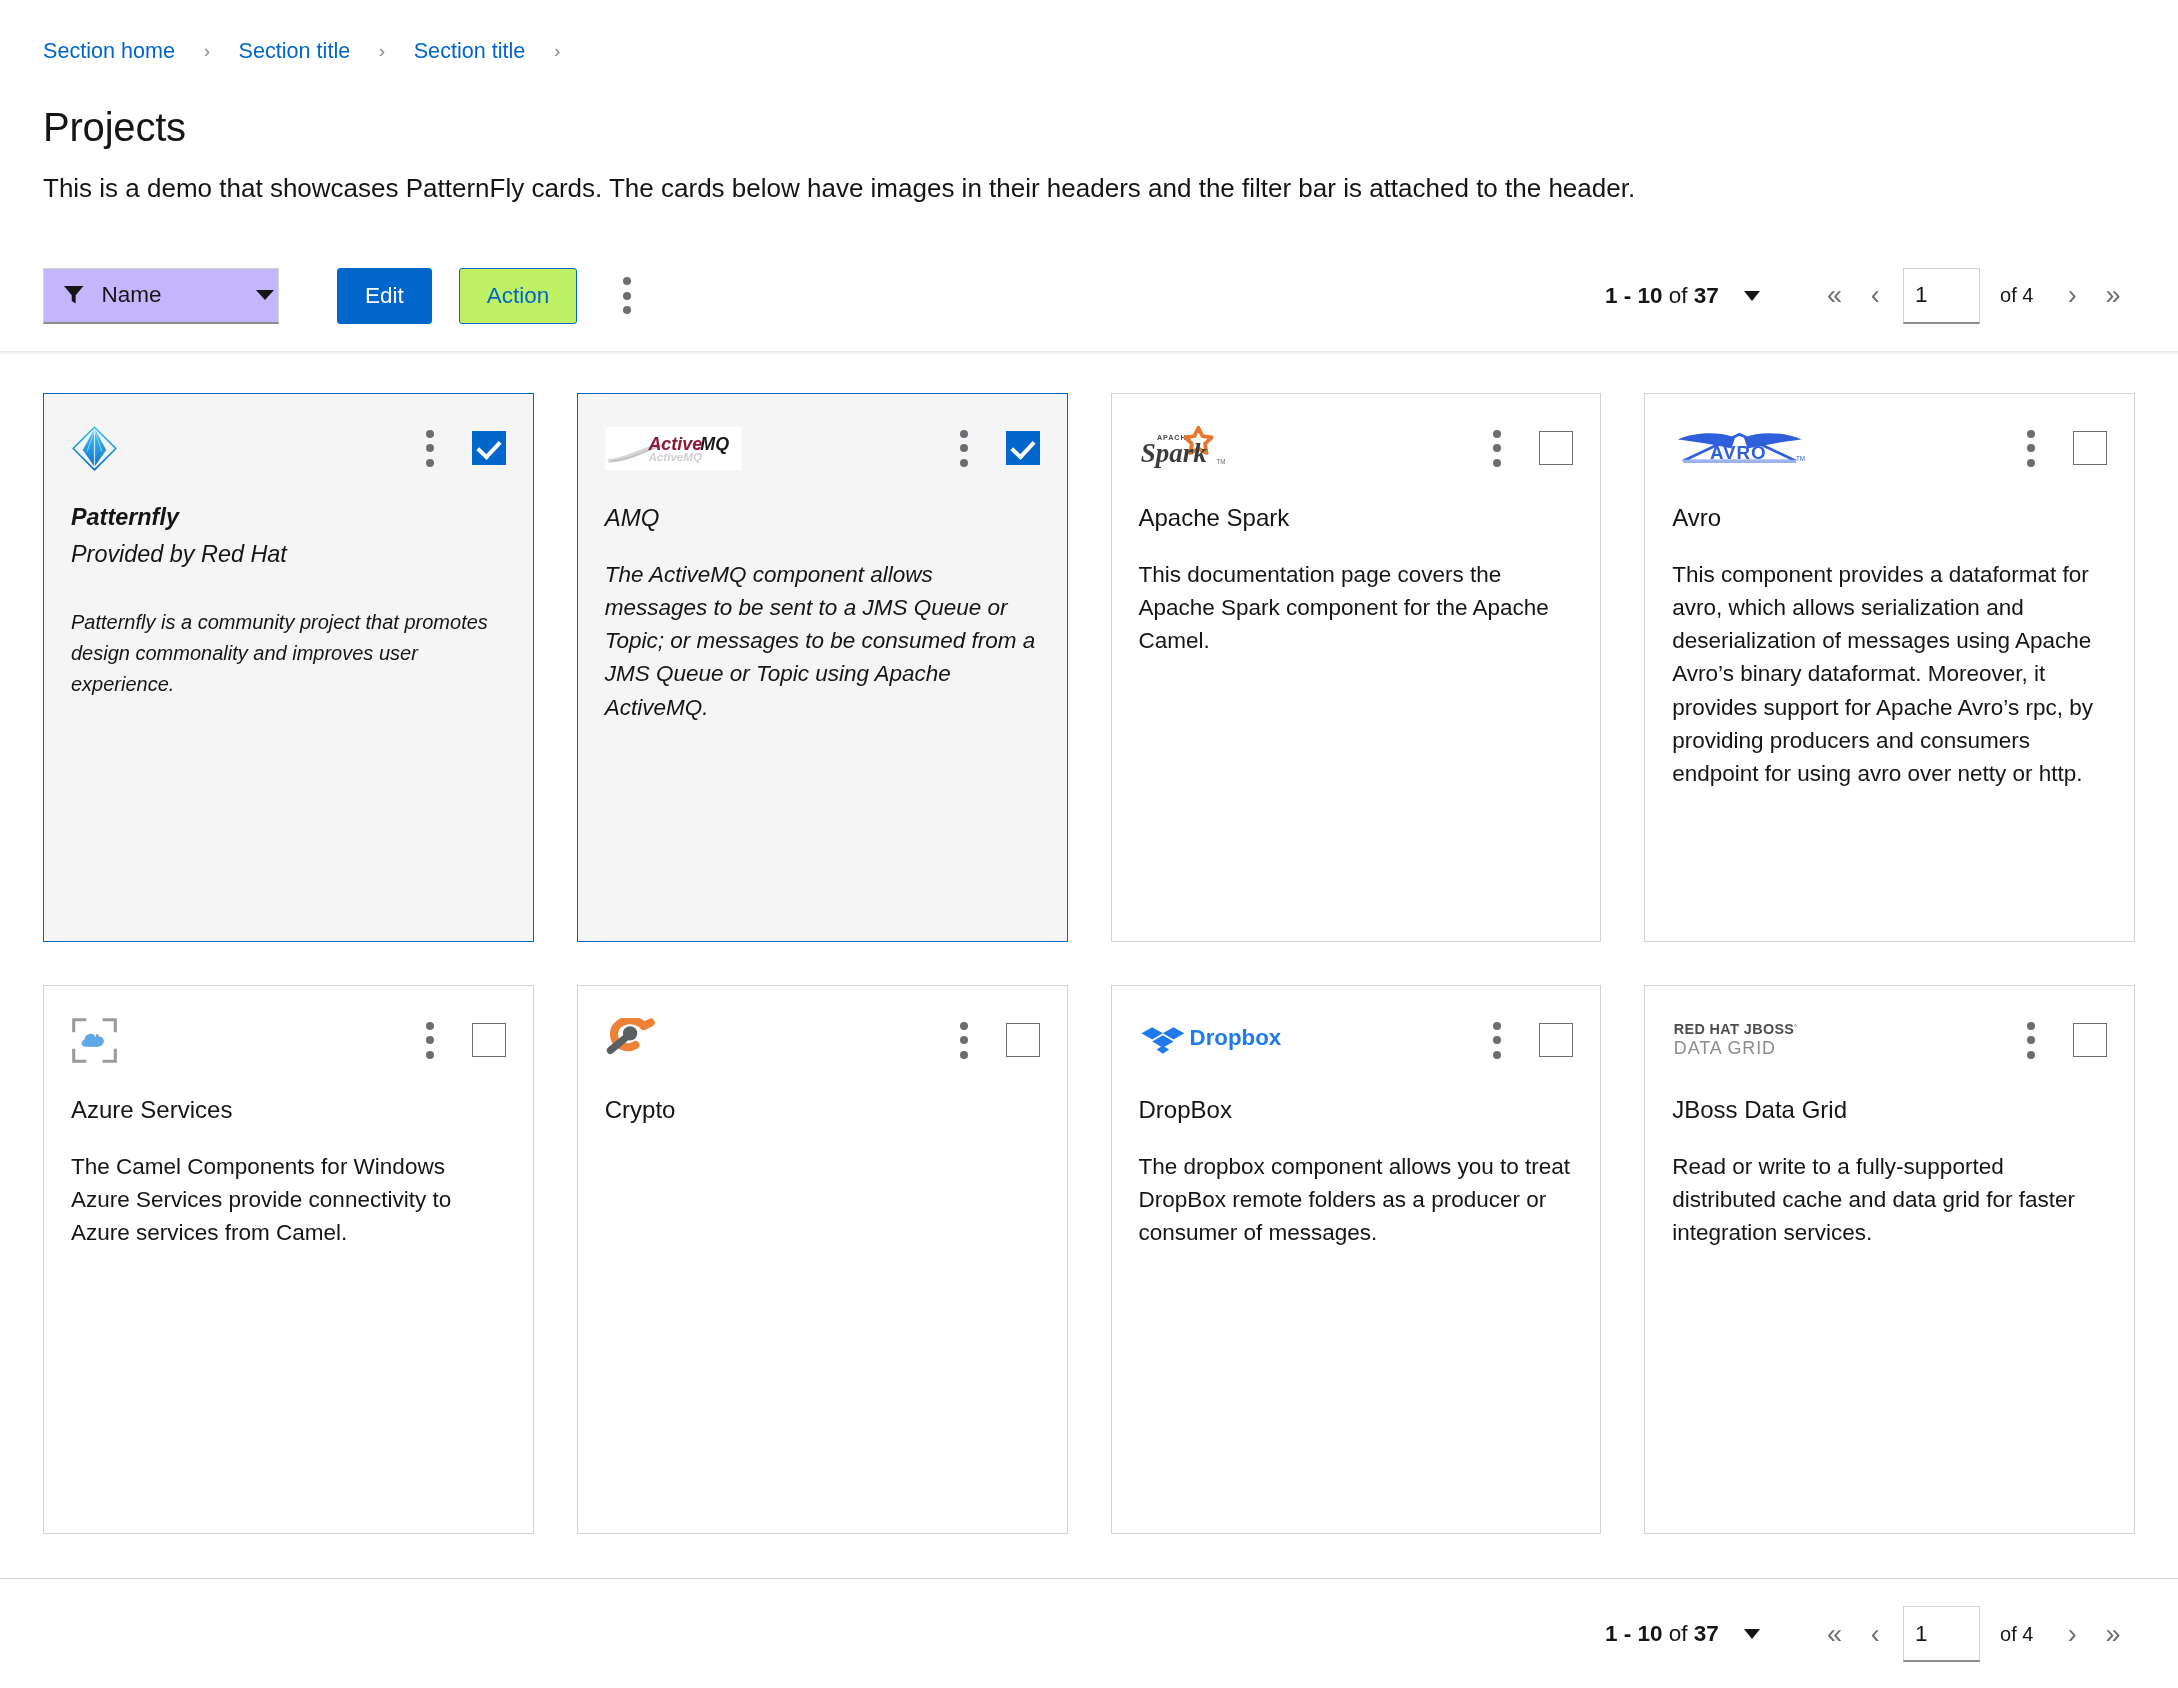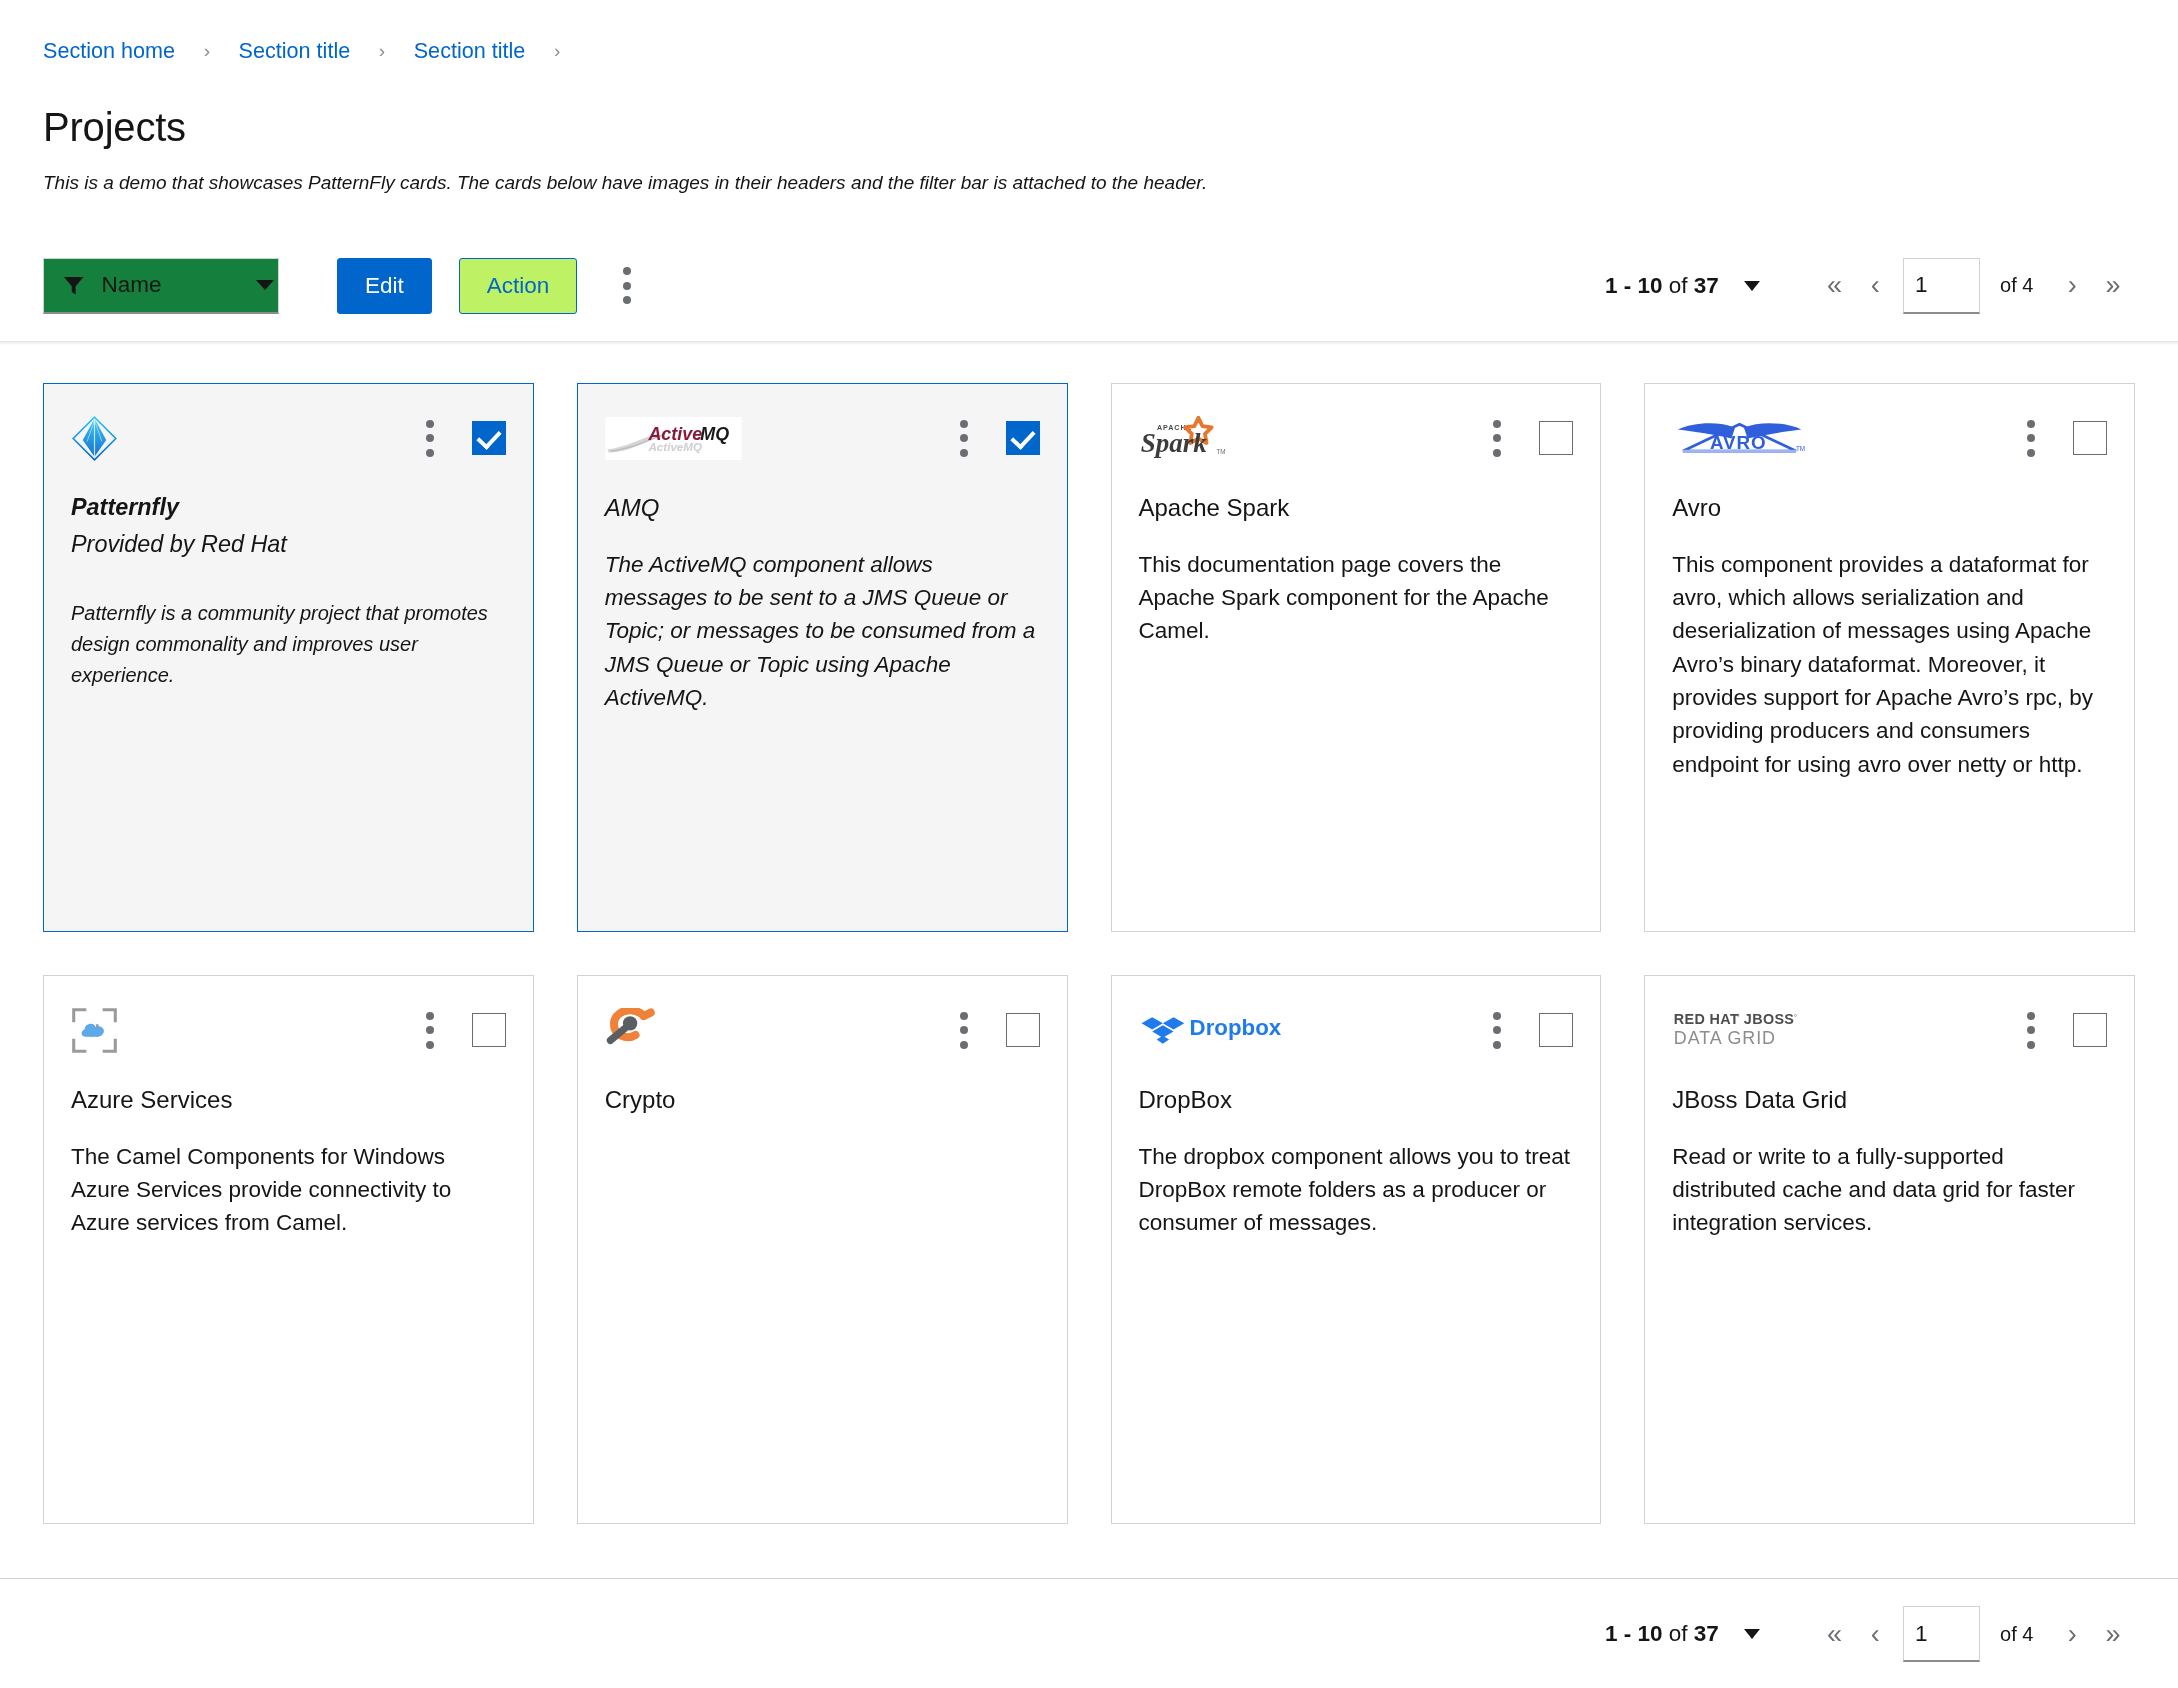--- a/index.html
+++ b/index.html
@@ -21,42 +21,42 @@
   }
   .breadcrumb .bc-sep {
     color: #8a8d90; font-size: 19px; padding: 0 12.6px; user-select: none;
   }
 
   .page-title {
     font-size: 40px; font-weight: 400; letter-spacing: -0.2px;
     color: #151515; margin: 43px 0 0 0; line-height: 1.1;
   }
   .page-subtitle {
-    font-size: 19px; color: #151515; margin: 21.6px 0 0 0; line-height: 1.4; font-style: italic;
+    font-size: 26px; color: #151515; margin: 21.6px 0 0 0; line-height: 1.4;
   }
 
   
   .toolbar {
     margin-top: 61px;
     padding: 0 43px 31px 43px;
     display: flex; align-items: center; justify-content: space-between;
     position: relative;
   }
   .toolbar::after {
     content: ""; position: absolute; left: 0; right: 0; bottom: 0;
     height: 3.6px;
     background: linear-gradient(to bottom, rgba(0,0,0,0.10), rgba(0,0,0,0));
   }
   .toolbar-left { display: flex; align-items: center; gap: 0; }
 
   .filter-select {
     display: flex; align-items: center; gap: 16px;
     height: 56px; padding: 0 4px 0 18px;
     border: 0.9px solid #d2d2d2; border-bottom: 2.7px solid #8a8d90;
-    background: #15803d; cursor: pointer; min-width: 236px;
+    background: #c4b5fd; cursor: pointer; min-width: 236px;
   }
   .filter-select .filter-label { font-size: 22.5px; color: #151515; flex: 1; }
   .funnel-icon { width: 23.4px; height: 23.4px; display: block; }
   .caret-down { width: 0; height: 0; border-left: 9px solid transparent;
     border-right: 9px solid transparent; border-top: 10.8px solid #151515; }
 
   .btn {
     height: 56px; padding: 0 27px; font-size: 22.5px; cursor: pointer;
     border-radius: 3px; display: inline-flex; align-items: center; justify-content: center;
     font-family: "Liberation Sans", sans-serif;

